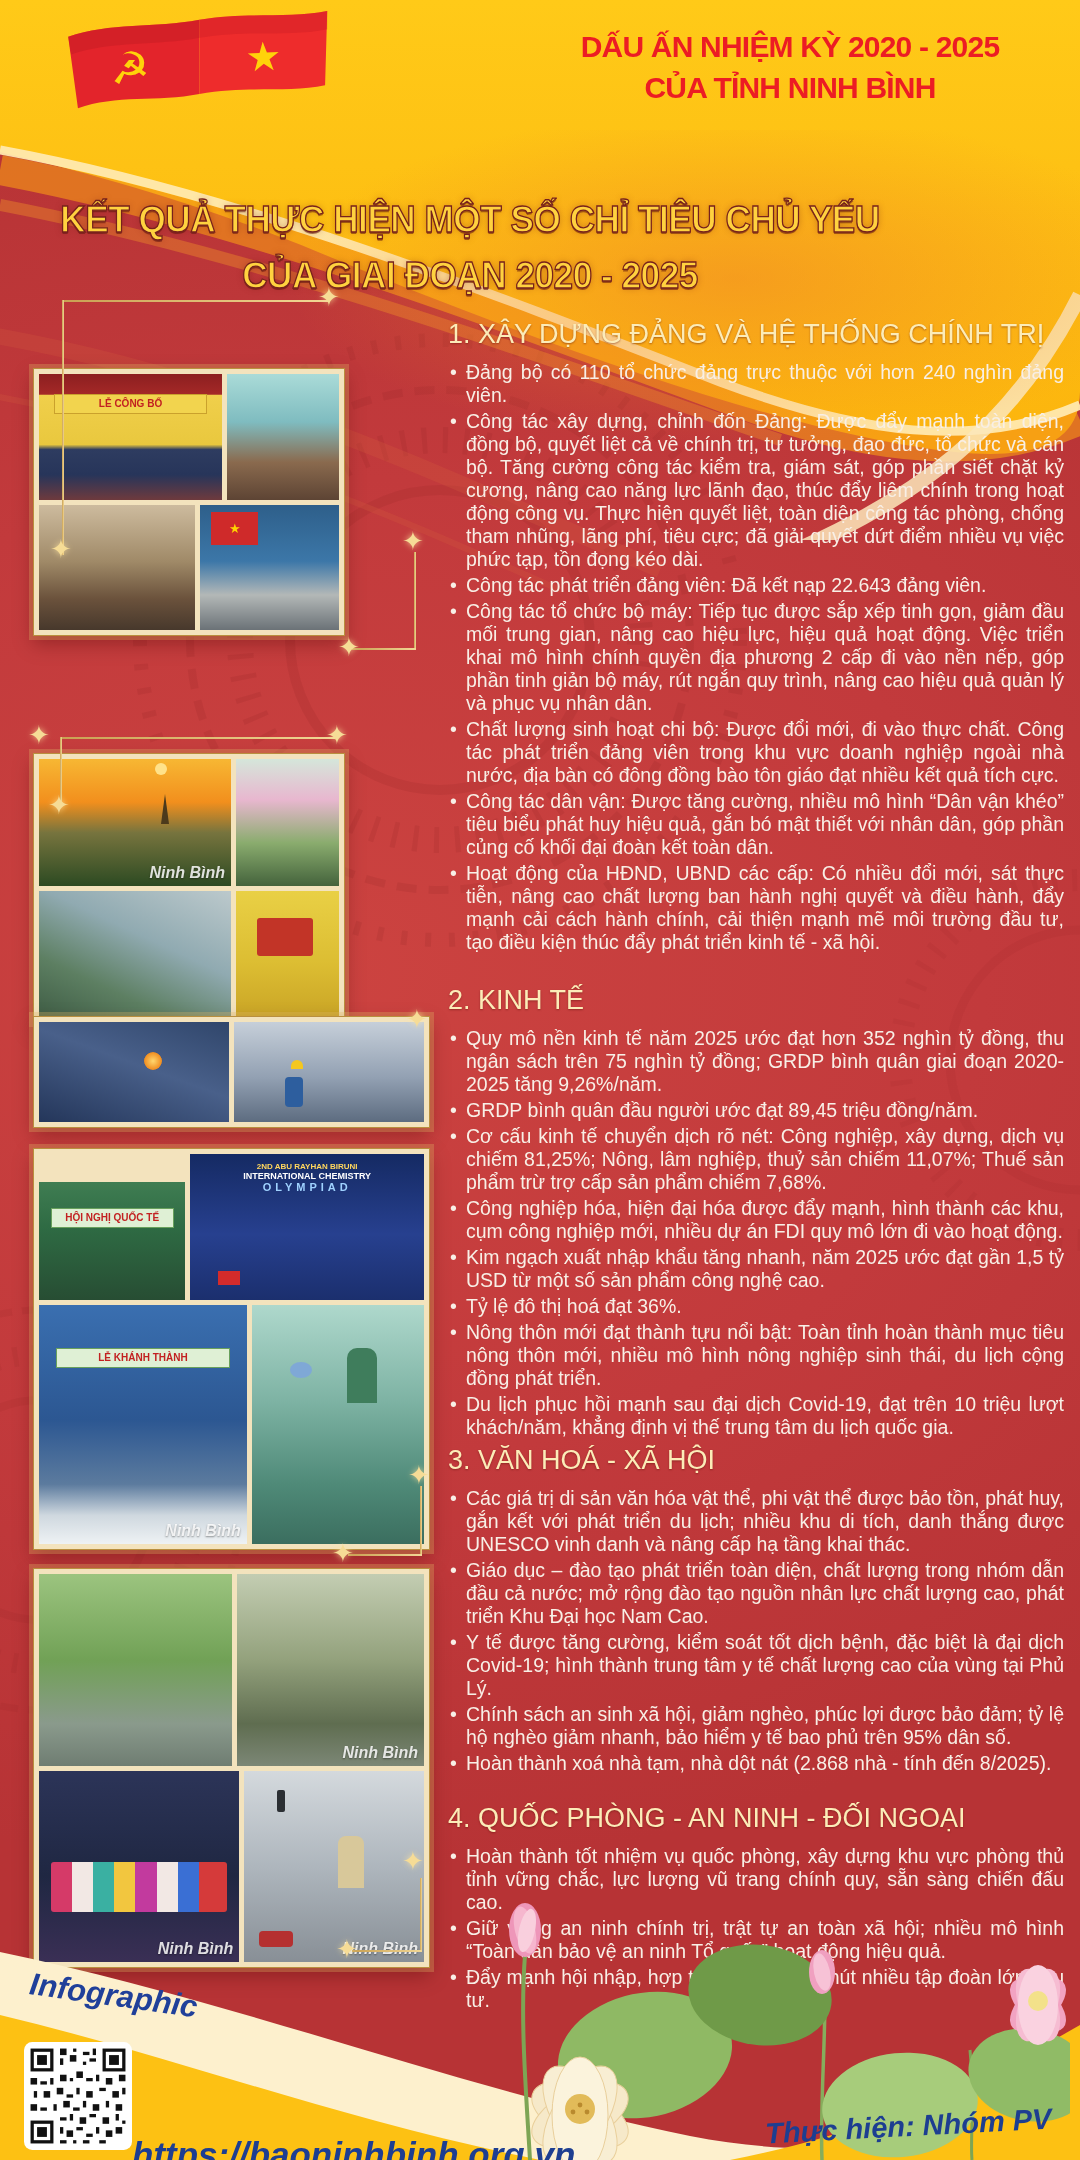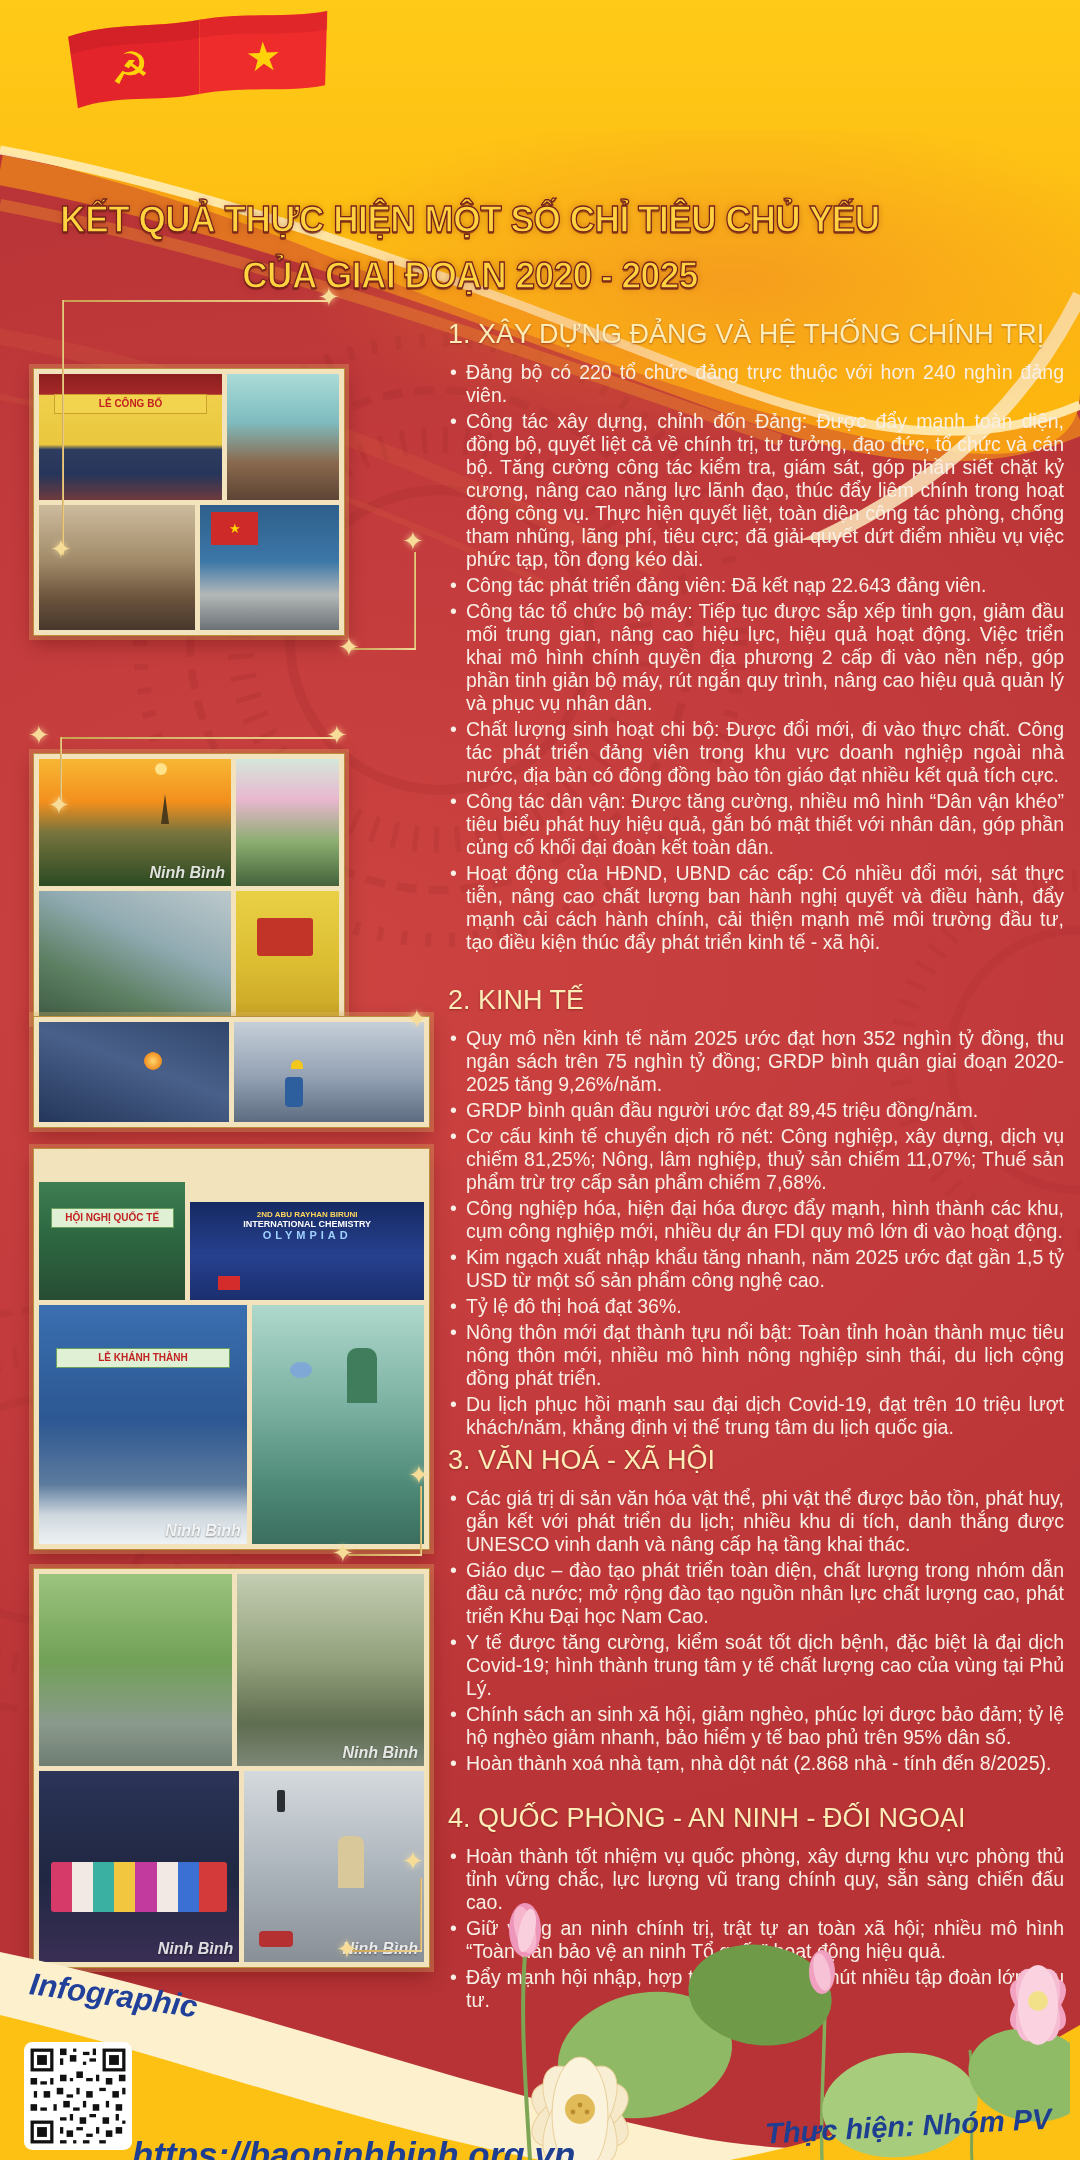--- a/index.html
+++ b/index.html
@@ -116,20 +116,24 @@
     <g transform="rotate(-3 145 60)">
       <path d="M18,22 C60,10 105,18 150,12 L146,86 C104,92 62,82 24,94 Z" fill="#e3242b"></path>
       <path d="M18,22 C60,10 105,18 150,12 L149,30 C106,36 62,28 20,40 Z" fill="#c91d25" opacity=".55"></path>
       <text x="78" y="72" font-size="44" fill="#ffd20a" text-anchor="middle">☭</text>
       <path d="M150,12 C195,6 240,16 278,10 L272,84 C236,90 194,80 146,86 Z" fill="#ee2c2c"></path>
       <path d="M150,12 C195,6 240,16 278,10 L277,28 C238,34 196,24 149,30 Z" fill="#d42026" opacity=".5"></path>
       <text x="212" y="66" font-size="40" fill="#ffd20a" text-anchor="middle">★</text>
     </g>
   </svg>
 
+  <div class="hdr">
+    <div>DẤU ẤN NHIỆM KỲ 2020 - 2025</div>
+    <div>CỦA TỈNH NINH BÌNH</div>
+  </div>
 
   <div class="mtitle">
     <div>KẾT QUẢ THỰC HIỆN MỘT SỐ CHỈ TIÊU CHỦ YẾU</div>
     <div>CỦA GIAI ĐOẠN 2020 - 2025</div>
   </div>
 
   <div class="pframe" style="left:33px;top:368px;width:300px;height:256px;">
     <div class="prow">
       <div class="ph" style="flex:0 0 61%;background:linear-gradient(180deg,#8c1f20 0%,#a42827 16%,#f0cf4b 17%,#e9c83e 56%,#2e3c60 60%,#27355a 80%,#6e3a3d 100%);">
         <div class="banner">LỄ CÔNG BỐ</div>
@@ -177,21 +181,21 @@
         <div class="abs" style="left:27%;top:55%;width:18px;height:30px;border-radius:4px;background:#2d5e9e;"></div>
       </div>
     </div>
   </div>
 
   <div class="pframe" style="left:33px;top:1148px;width:385px;height:390px;">
     <div class="prow" style="flex:0 0 146px;">
       <div class="ph" style="flex:0 0 38%;background:linear-gradient(180deg,#3f7d52 0%,#2e6a43 40%,#274d33 100%);margin-top:28px;">
         <div class="banner green" style="top:22%;">HỘI NGHỊ QUỐC TẾ</div>
       </div>
-      <div class="ph" style="background:linear-gradient(180deg,#152a63 0%,#27408f 55%,#1b2f6e 100%);margin-top:48px;">
+      <div class="ph" style="background:linear-gradient(180deg,#152a63 0%,#27408f 55%,#1b2f6e 100%);">
         <div class="olys">
           <span class="l1">2ND ABU RAYHAN BIRUNI</span>
           <span class="l2">INTERNATIONAL CHEMISTRY</span>
           <span class="l3">OLYMPIAD</span>
         </div>
         <div class="abs" style="left:12%;bottom:10%;width:22px;height:14px;background:#d42b2b;"></div>
       </div>
     </div>
     <div class="prow">
       <div class="ph" style="flex:0 0 54%;background:linear-gradient(180deg,#3a6fb0 0%,#2c5792 48%,#5c7b9e 75%,#cfd8df 88%,#eef2f4 100%);">
@@ -245,21 +249,21 @@
   <span class="sp" style="left:408px;top:1462px;">✦</span>
   <span class="sp" style="left:332px;top:1540px;">✦</span>
   <span class="sp" style="left:402px;top:1848px;">✦</span>
   <div class="gl" style="left:420px;top:1878px;width:2px;height:74px;"></div>
   <div class="gl" style="left:352px;top:1950px;width:70px;height:2px;"></div>
   <span class="sp" style="left:336px;top:1936px;">✦</span>
 
   <section class="sec" style="top:316px;">
     <h2>1. XÂY DỰNG ĐẢNG VÀ HỆ THỐNG CHÍNH TRỊ</h2>
     <ul>
-      <li>Đảng bộ có 220 tổ chức đảng trực thuộc với hơn 240 nghìn đảng viên.</li>
+      <li>Đảng bộ có 110 tổ chức đảng trực thuộc với hơn 240 nghìn đảng viên.</li>
       <li>Công tác xây dựng, chỉnh đốn Đảng: Được đẩy mạnh toàn diện, đồng bộ, quyết liệt cả về chính trị, tư tưởng, đạo đức, tổ chức và cán bộ. Tăng cường công tác kiểm tra, giám sát, góp phần siết chặt kỷ cương, nâng cao năng lực lãnh đạo, thúc đẩy liêm chính trong hoạt động công vụ. Thực hiện quyết liệt, toàn diện công tác phòng, chống tham nhũng, lãng phí, tiêu cực; đã giải quyết dứt điểm nhiều vụ việc phức tạp, tồn đọng kéo dài.</li>
       <li>Công tác phát triển đảng viên: Đã kết nạp 22.643 đảng viên.</li>
       <li>Công tác tổ chức bộ máy: Tiếp tục được sắp xếp tinh gọn, giảm đầu mối trung gian, nâng cao hiệu lực, hiệu quả hoạt động. Việc triển khai mô hình chính quyền địa phương 2 cấp đi vào nền nếp, góp phần tinh giản bộ máy, rút ngắn quy trình, nâng cao hiệu quả quản lý và phục vụ nhân dân.</li>
       <li>Chất lượng sinh hoạt chi bộ: Được đổi mới, đi vào thực chất. Công tác phát triển đảng viên trong khu vực doanh nghiệp ngoài nhà nước, địa bàn có đông đồng bào tôn giáo đạt nhiều kết quả tích cực.</li>
       <li>Công tác dân vận: Được tăng cường, nhiều mô hình “Dân vận khéo” tiêu biểu phát huy hiệu quả, gắn bó mật thiết với nhân dân, góp phần củng cố khối đại đoàn kết toàn dân.</li>
       <li>Hoạt động của HĐND, UBND các cấp: Có nhiều đổi mới, sát thực tiễn, nâng cao chất lượng ban hành nghị quyết và điều hành, đẩy mạnh cải cách hành chính, cải thiện mạnh mẽ môi trường đầu tư, tạo điều kiện thúc đẩy phát triển kinh tế - xã hội.</li>
     </ul>
   </section>
 
   <section class="sec" style="top:982px;">

